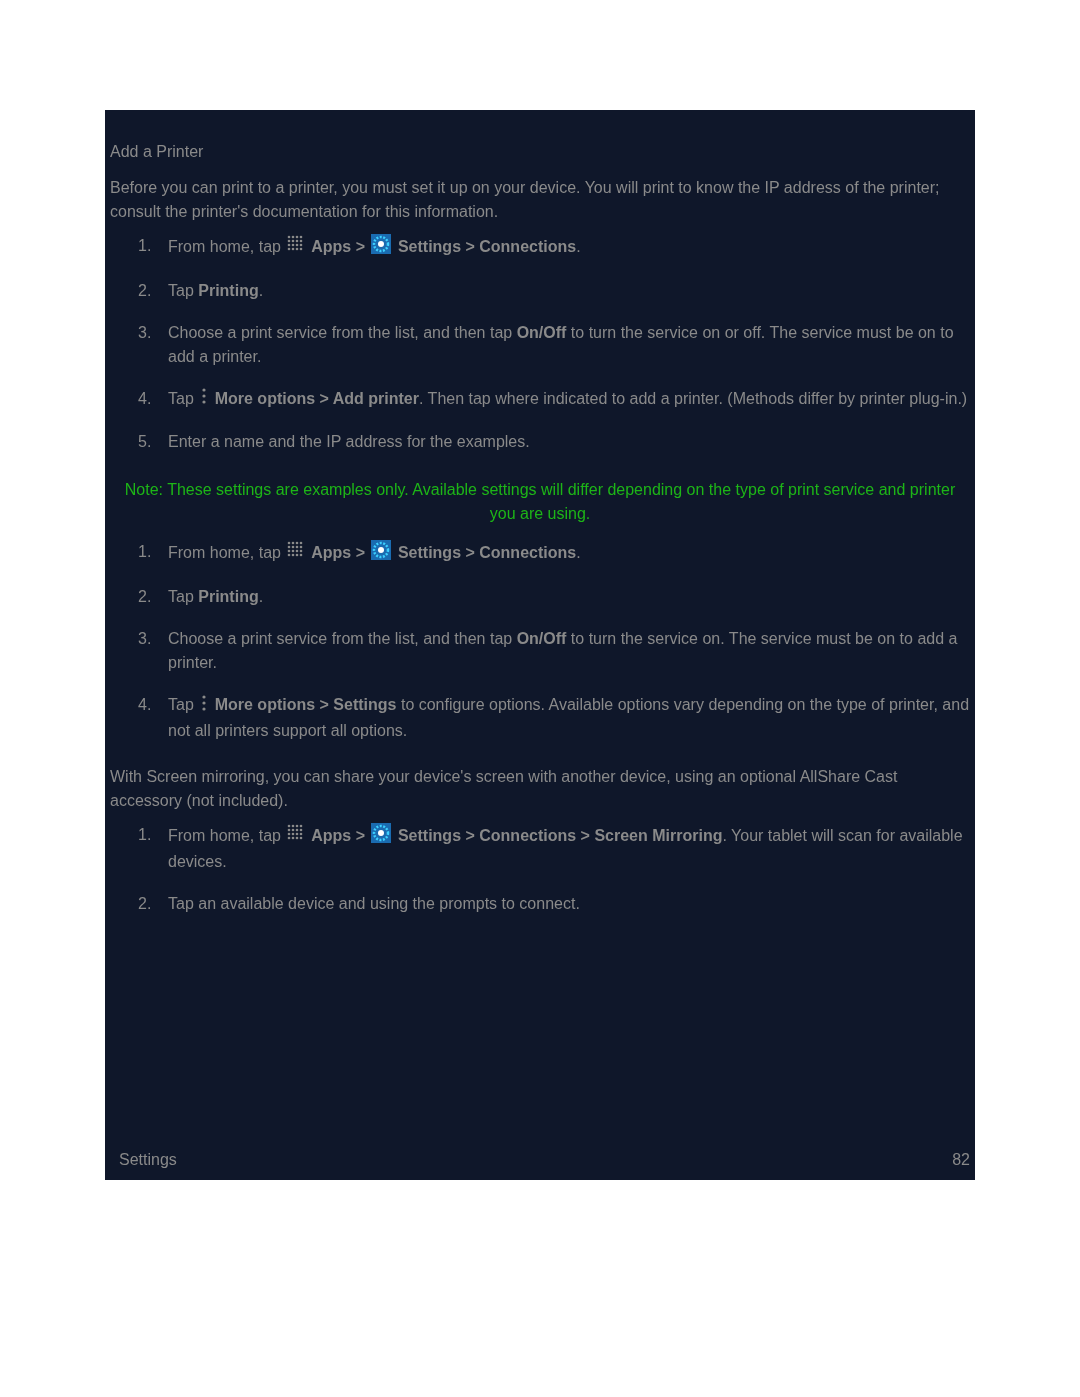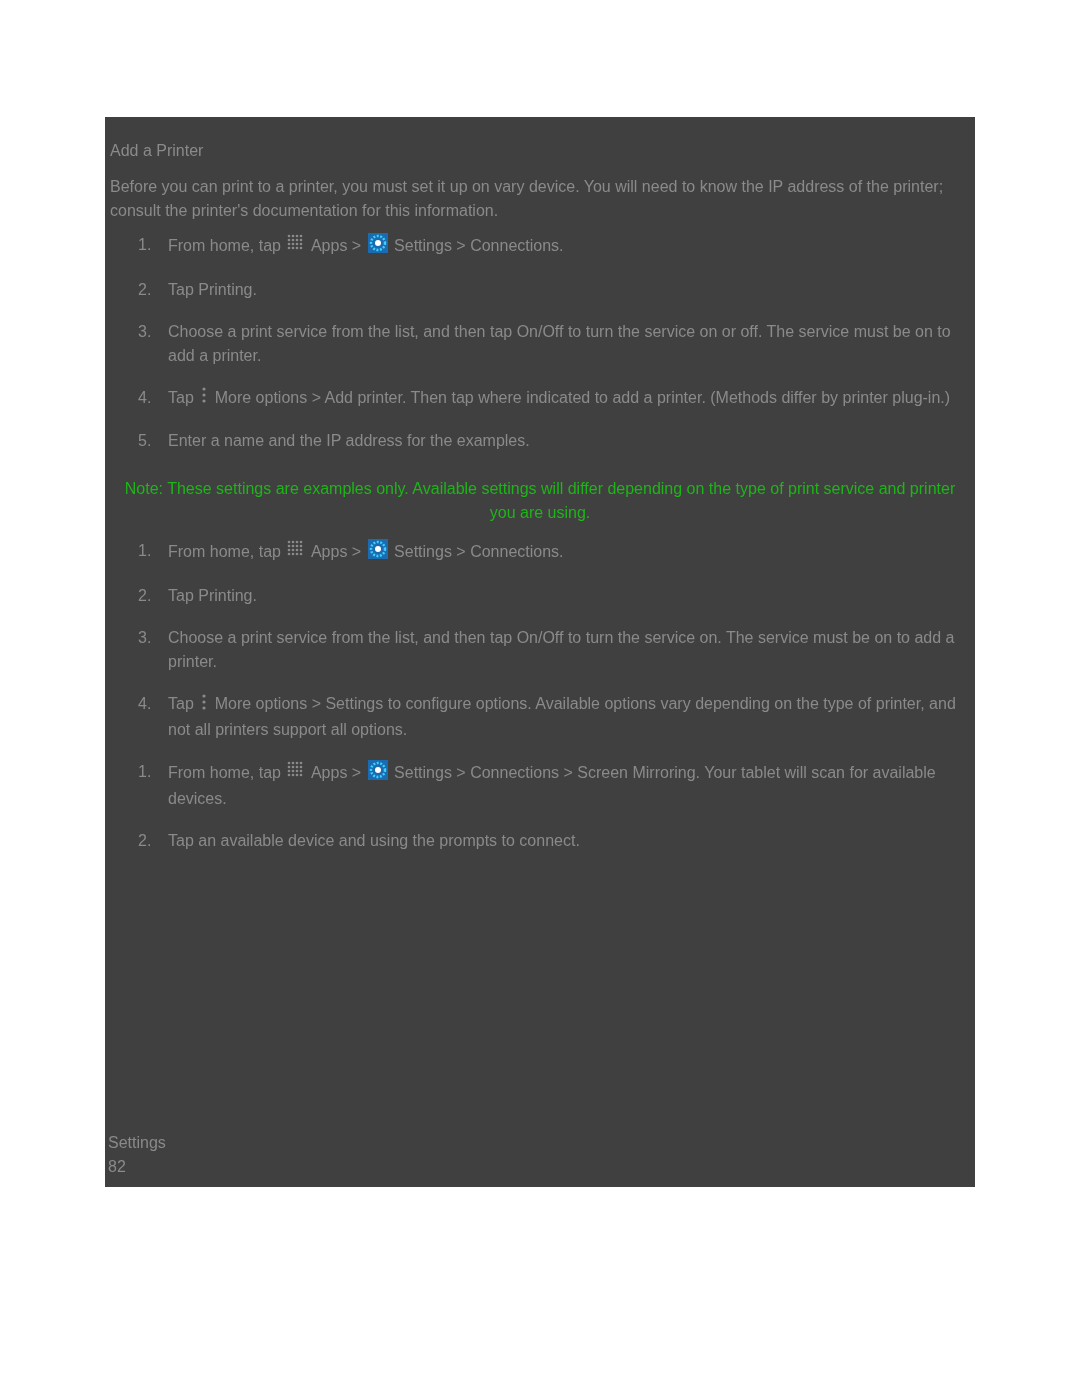--- a/index.html
+++ b/index.html
@@ -10,26 +10,26 @@
     justify-content: center;
   }
   .page {
     width: 1080px;
     height: 1397px;
     background: #fff;
     padding: 110px 0 0 0;
     position: relative;
   }
   .content {
-    margin: 7px 105px;
-    background: #404040;
+    margin: 0 105px;
+    background: #0f172a;
     color: #8a8a8a;
     font-size: 16px;
     line-height: 1.5;
-    padding: 8px 0 10px 0;
+    padding: 16px 0 10px 0;
     min-height: 1070px;
     position: relative;
   }
   .section-title {
     padding: 14px 5px 8px 5px;
     color: #8a8a8a;
   }
   .heading {
     padding: 18px 5px 8px 5px;
     font-weight: bold;
@@ -53,46 +53,45 @@
     position: relative;
     padding: 0 0 18px 58px;
   }
   ol li::before {
     content: counter(item) ".";
     position: absolute;
     left: 28px;
     top: 0;
     color: #8a8a8a;
   }
-  .bold { font-weight: normal; color: #8a8a8a; }
+  .bold { font-weight: bold; color: #8a8a8a; }
   .icon {
     display: inline-block;
     vertical-align: middle;
     margin: 0 2px;
   }
   .footer {
     position: absolute;
     bottom: 8px;
-    left: 3px;
+    left: 14px;
     right: 5px;
     display: flex;
     justify-content: space-between;
     font-size: 16px;
     color: #8a8a8a;
-    flex-direction: column;
   }
 </style>
 </head>
 <body>
 
 <div class="page">
   <div class="content">
 
     <div class="section-title">Add a Printer</div>
-    <div class="intro">Before you can print to a printer, you must set it up on vary device. You will need to know the IP address of the printer; consult the printer's documentation for this information.</div>
+    <div class="intro">Before you can print to a printer, you must set it up on your device. You will print to know the IP address of the printer; consult the printer's documentation for this information.</div>
 
     <ol>
       <li>
         <span>From home, tap </span><span class="icon"><svg width="18" height="18" viewBox="0 0 18 18">
               <g fill="#8a8a8a">
                 <circle cx="2" cy="2" r="1.3"></circle>
                 <circle cx="6" cy="2" r="1.3"></circle>
                 <circle cx="10" cy="2" r="1.3"></circle>
                 <circle cx="14" cy="2" r="1.3"></circle>
                 <circle cx="2" cy="6" r="1.3"></circle>
@@ -175,20 +174,21 @@
         <span>Tap </span><span class="icon"><svg width="8" height="18" viewBox="0 0 8 18">
               <g fill="#8a8a8a">
                 <circle cx="4" cy="3" r="1.6"></circle>
                 <circle cx="4" cy="9" r="1.6"></circle>
                 <circle cx="4" cy="15" r="1.6"></circle>
               </g>
             </svg></span><span class="bold"> More options &gt; Settings</span><span> to configure options. Available options vary depending on the type of printer, and not all printers support all options.</span>
       </li>
     </ol>
 
+    <div class="intro">With Screen mirroring, you can share your device's screen with another device, using an optional AllShare Cast accessory (not included).</div>
 
     <ol>
       <li>
         <span>From home, tap </span><span class="icon"><svg width="18" height="18" viewBox="0 0 18 18">
               <g fill="#8a8a8a">
                 <circle cx="2" cy="2" r="1.3"></circle>
                 <circle cx="6" cy="2" r="1.3"></circle>
                 <circle cx="10" cy="2" r="1.3"></circle>
                 <circle cx="14" cy="2" r="1.3"></circle>
                 <circle cx="2" cy="6" r="1.3"></circle>

